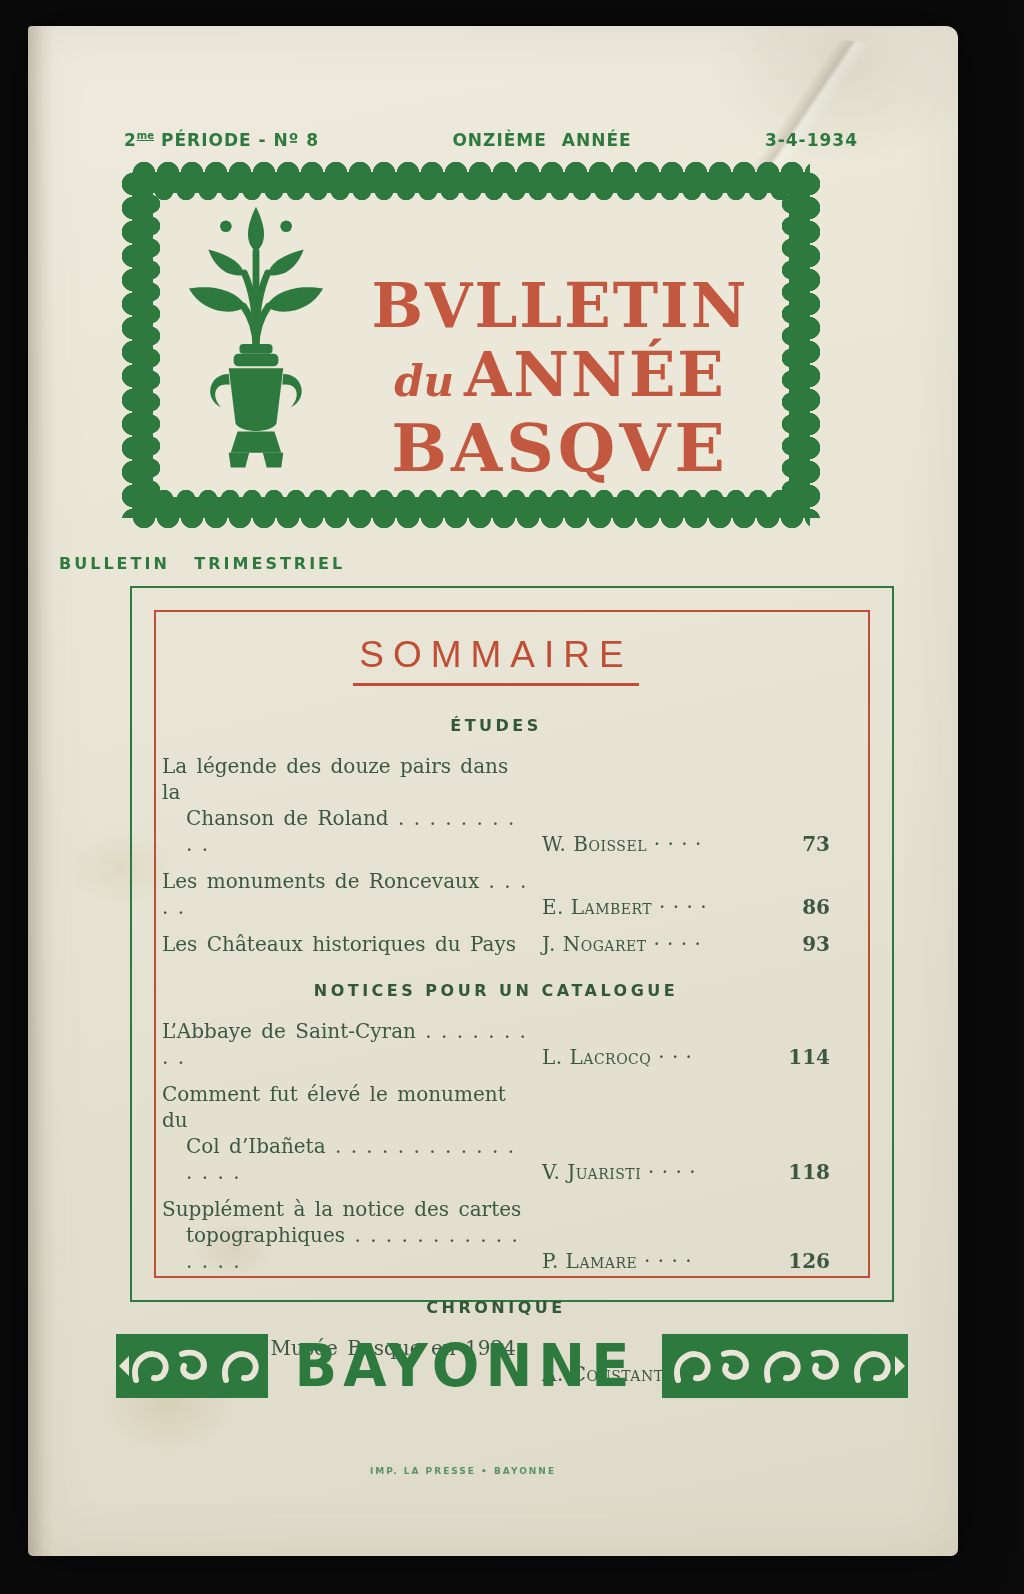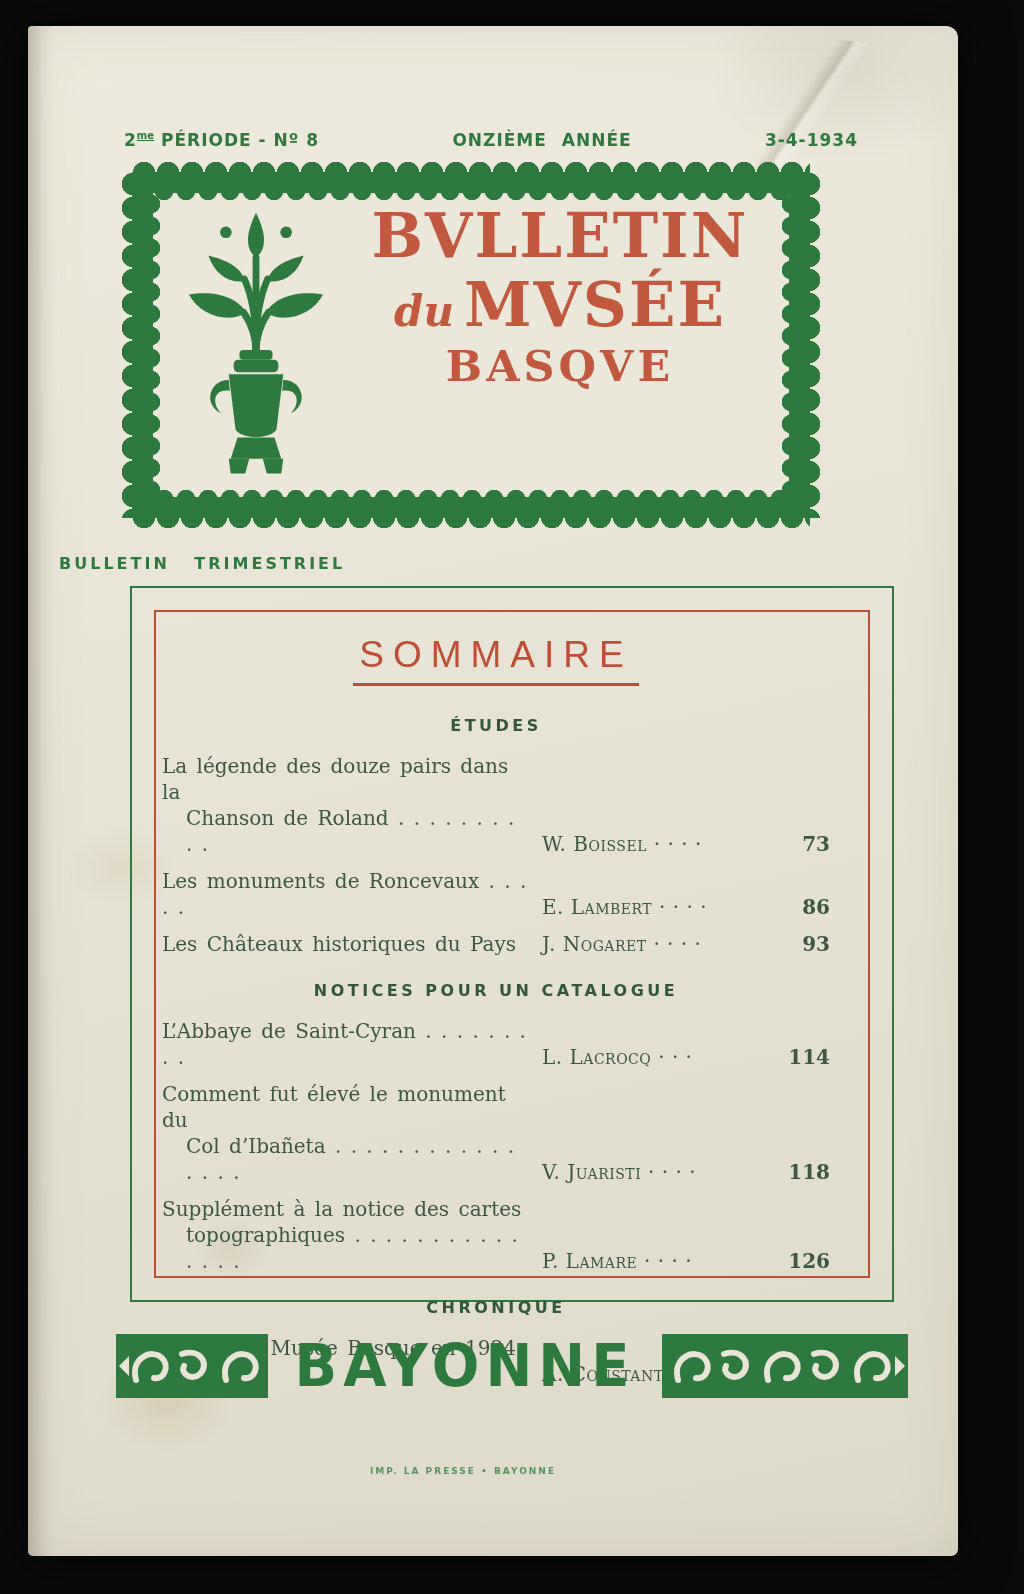--- a/index.html
+++ b/index.html
@@ -74,34 +74,34 @@
   .sc-in-bottom{left:0;right:0;bottom:0;height:10px;
     background:radial-gradient(circle at 11px 12px, var(--green) 9px, transparent 9.5px);
     background-size:22px 10px;background-repeat:repeat-x;}
   .sc-in-left{top:0;bottom:0;left:0;width:10px;
     background:radial-gradient(circle at -2px 11px, var(--green) 9px, transparent 9.5px);
     background-size:10px 22px;background-repeat:repeat-y;}
   .sc-in-right{top:0;bottom:0;right:0;width:10px;
     background:radial-gradient(circle at 12px 11px, var(--green) 9px, transparent 9.5px);
     background-size:10px 22px;background-repeat:repeat-y;}
   .masthead-inner{
-    position:absolute;inset:0;display:flex;align-items:flex-start;
+    position:absolute;inset:0;display:flex;align-items:flex-end;
     padding:14px 10px 14px 18px;
   }
   .ornament{flex:0 0 170px;height:282px;}
   .masthead-text{
     flex:1;display:flex;flex-direction:column;align-items:center;justify-content:center;
     color:var(--red);font-family:"DejaVu Serif","Liberation Serif",serif;font-weight:bold;
     line-height:1;transform:translateY(-2px);
   }
   .mast-line1{font-size:61px;letter-spacing:2px;opacity:0.93;}
   .mast-line2{display:flex;align-items:baseline;margin-top:8px;opacity:0.93;}
   .mast-du{font-size:42px;font-style:italic;margin-right:10px;letter-spacing:0;}
   .mast-musee{font-size:61px;letter-spacing:2px;}
-  .mast-line3{font-size:43px;letter-spacing:4px;margin-top:10px;opacity:0.93;}
+  .mast-line3{font-size:66px;letter-spacing:4px;margin-top:10px;opacity:0.93;}
   
   .subtitle{
     position:absolute;left:0;right:60px;top:528px;
     font-family:"DejaVu Sans","Liberation Sans",sans-serif;font-weight:bold;
     font-size:16px;letter-spacing:3px;word-spacing:16px;color:var(--green);margin-left:31px;
   }
   
   .sommaire-box{
     position:absolute;left:102px;top:560px;width:764px;height:716px;
     border:2px solid var(--green);
@@ -208,21 +208,21 @@
           <path d="M66 237 L104 237 L111 259 L59 259 Z"></path>
           <path d="M57 259 L78 259 L74 274 L59 274 Z"></path>
           <path d="M92 259 L113 259 L111 274 L96 274 Z"></path>
         </g>
       </svg>
 
       <div class="masthead-text">
         <div class="mast-line1">BVLLETIN</div>
         <div class="mast-line2">
           <span class="mast-du">du</span>
-          <span class="mast-musee">MVSÉE</span>
+          <span class="mast-musee">ANNÉE</span>
         </div>
         <div class="mast-line3">BASQVE</div>
       </div>
     </div>
   </div>
 
   <div class="subtitle">BULLETIN TRIMESTRIEL</div>
 
   <div class="sommaire-box">
     <div class="sommaire-red"></div>

